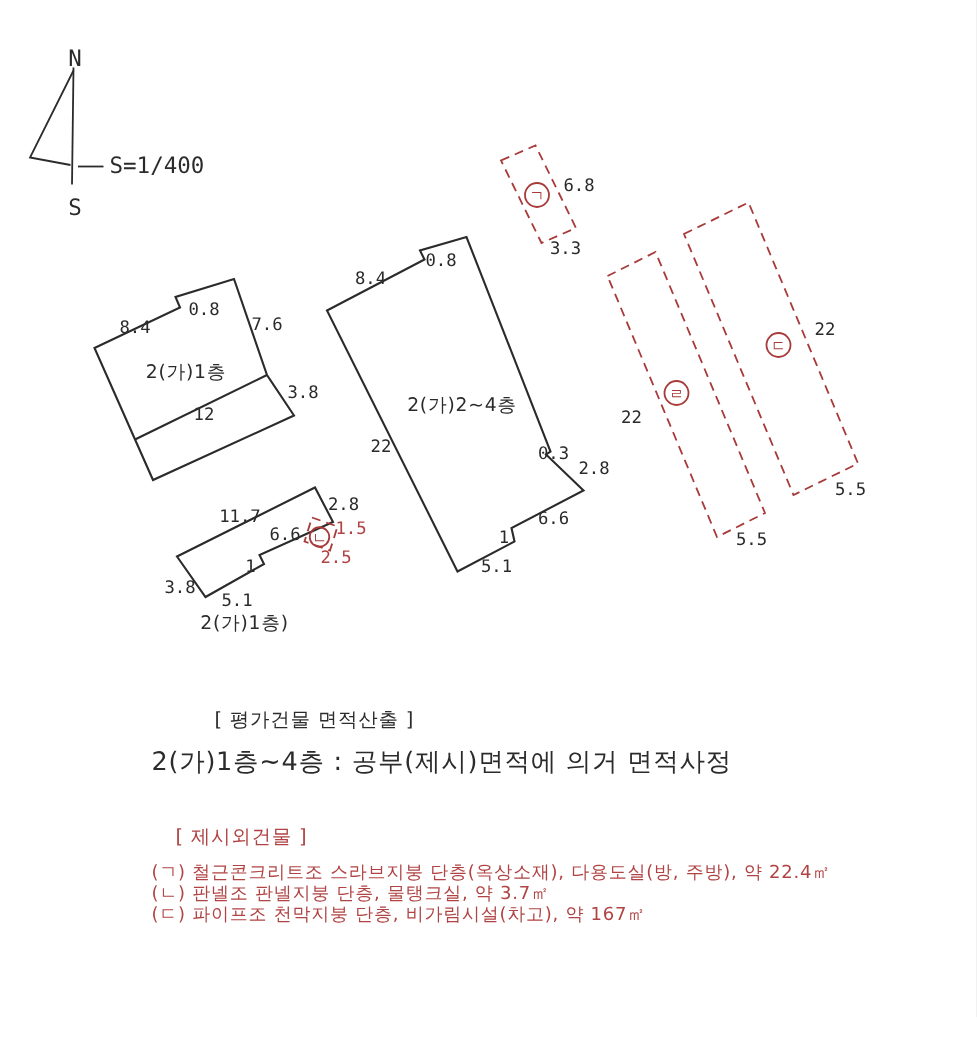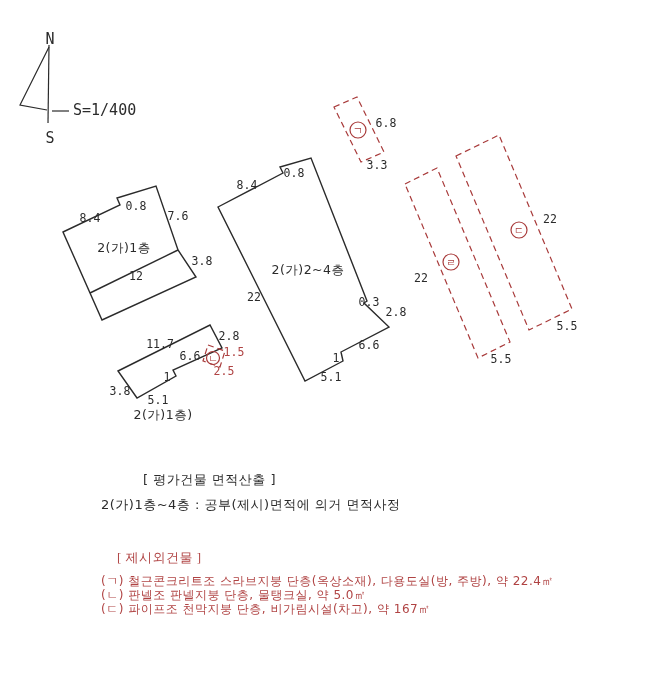--- a/index.html
+++ b/index.html
@@ -17,22 +17,22 @@
   .compass-text{font-family:"DejaVu Sans Mono",monospace;font-size:15px;fill:#2b2b2b;}
   .outline{fill:none;stroke:#2b2b2b;stroke-width:1.4;stroke-linejoin:miter;}
   .thin{fill:none;stroke:#2b2b2b;stroke-width:1.2;}
   .red-dash{fill:none;stroke:#a83a3a;stroke-width:1.2;stroke-dasharray:6 4;}
   .red-line{fill:none;stroke:#a83a3a;stroke-width:1.2;}
 
   .note{position:absolute;white-space:nowrap;letter-spacing:0.5px;}
   .note-black{color:#2b2b2b;}
   .note-red{color:#b04343;}
   .t-appraisal-title{left:127px;top:471px;font-size:13px;margin-left:16px;}
-  .t-appraisal-line{left:101px;top:496px;font-size:13px;}
-  .t-extra-title{left:117px;top:549px;font-size:13px;font-family:Liberation Serif, serif;}
+  .t-appraisal-line{left:101px;top:496px;font-size:17px;}
+  .t-extra-title{left:117px;top:549px;font-size:13px;}
   .t-extra-list{left:101px;top:574px;font-size:12px;line-height:14px;}
 </style>
 </head>
 <body>
 
 <div class="page">
 
   <svg class="plan-svg" width="651" height="460" viewBox="0 0 651 460">
 
     <g>
@@ -110,17 +110,17 @@
       <text class="dim" x="550" y="223" text-anchor="middle">22</text>
       <text class="dim" x="567" y="330" text-anchor="middle">5.5</text>
     </g>
   </svg>
 
   <div class="note note-black t-appraisal-title">[ 평가건물 면적산출 ]</div>
   <div class="note note-black t-appraisal-line">2(가)1층~4층 : 공부(제시)면적에 의거 면적사정</div>
   <div class="note note-red t-extra-title">[ 제시외건물 ]</div>
   <div class="note note-red t-extra-list">
     <div>(ㄱ) 철근콘크리트조 스라브지붕 단층(옥상소재), 다용도실(방, 주방), 약 22.4㎡</div>
-    <div>(ㄴ) 판넬조 판넬지붕 단층, 물탱크실, 약 5.0㎡</div>
+    <div>(ㄴ) 판넬조 판넬지붕 단층, 물탱크실, 약 3.7㎡</div>
     <div>(ㄷ) 파이프조 천막지붕 단층, 비가림시설(차고), 약 167㎡</div>
   </div>
 
 </div>
 
 </body></html>

